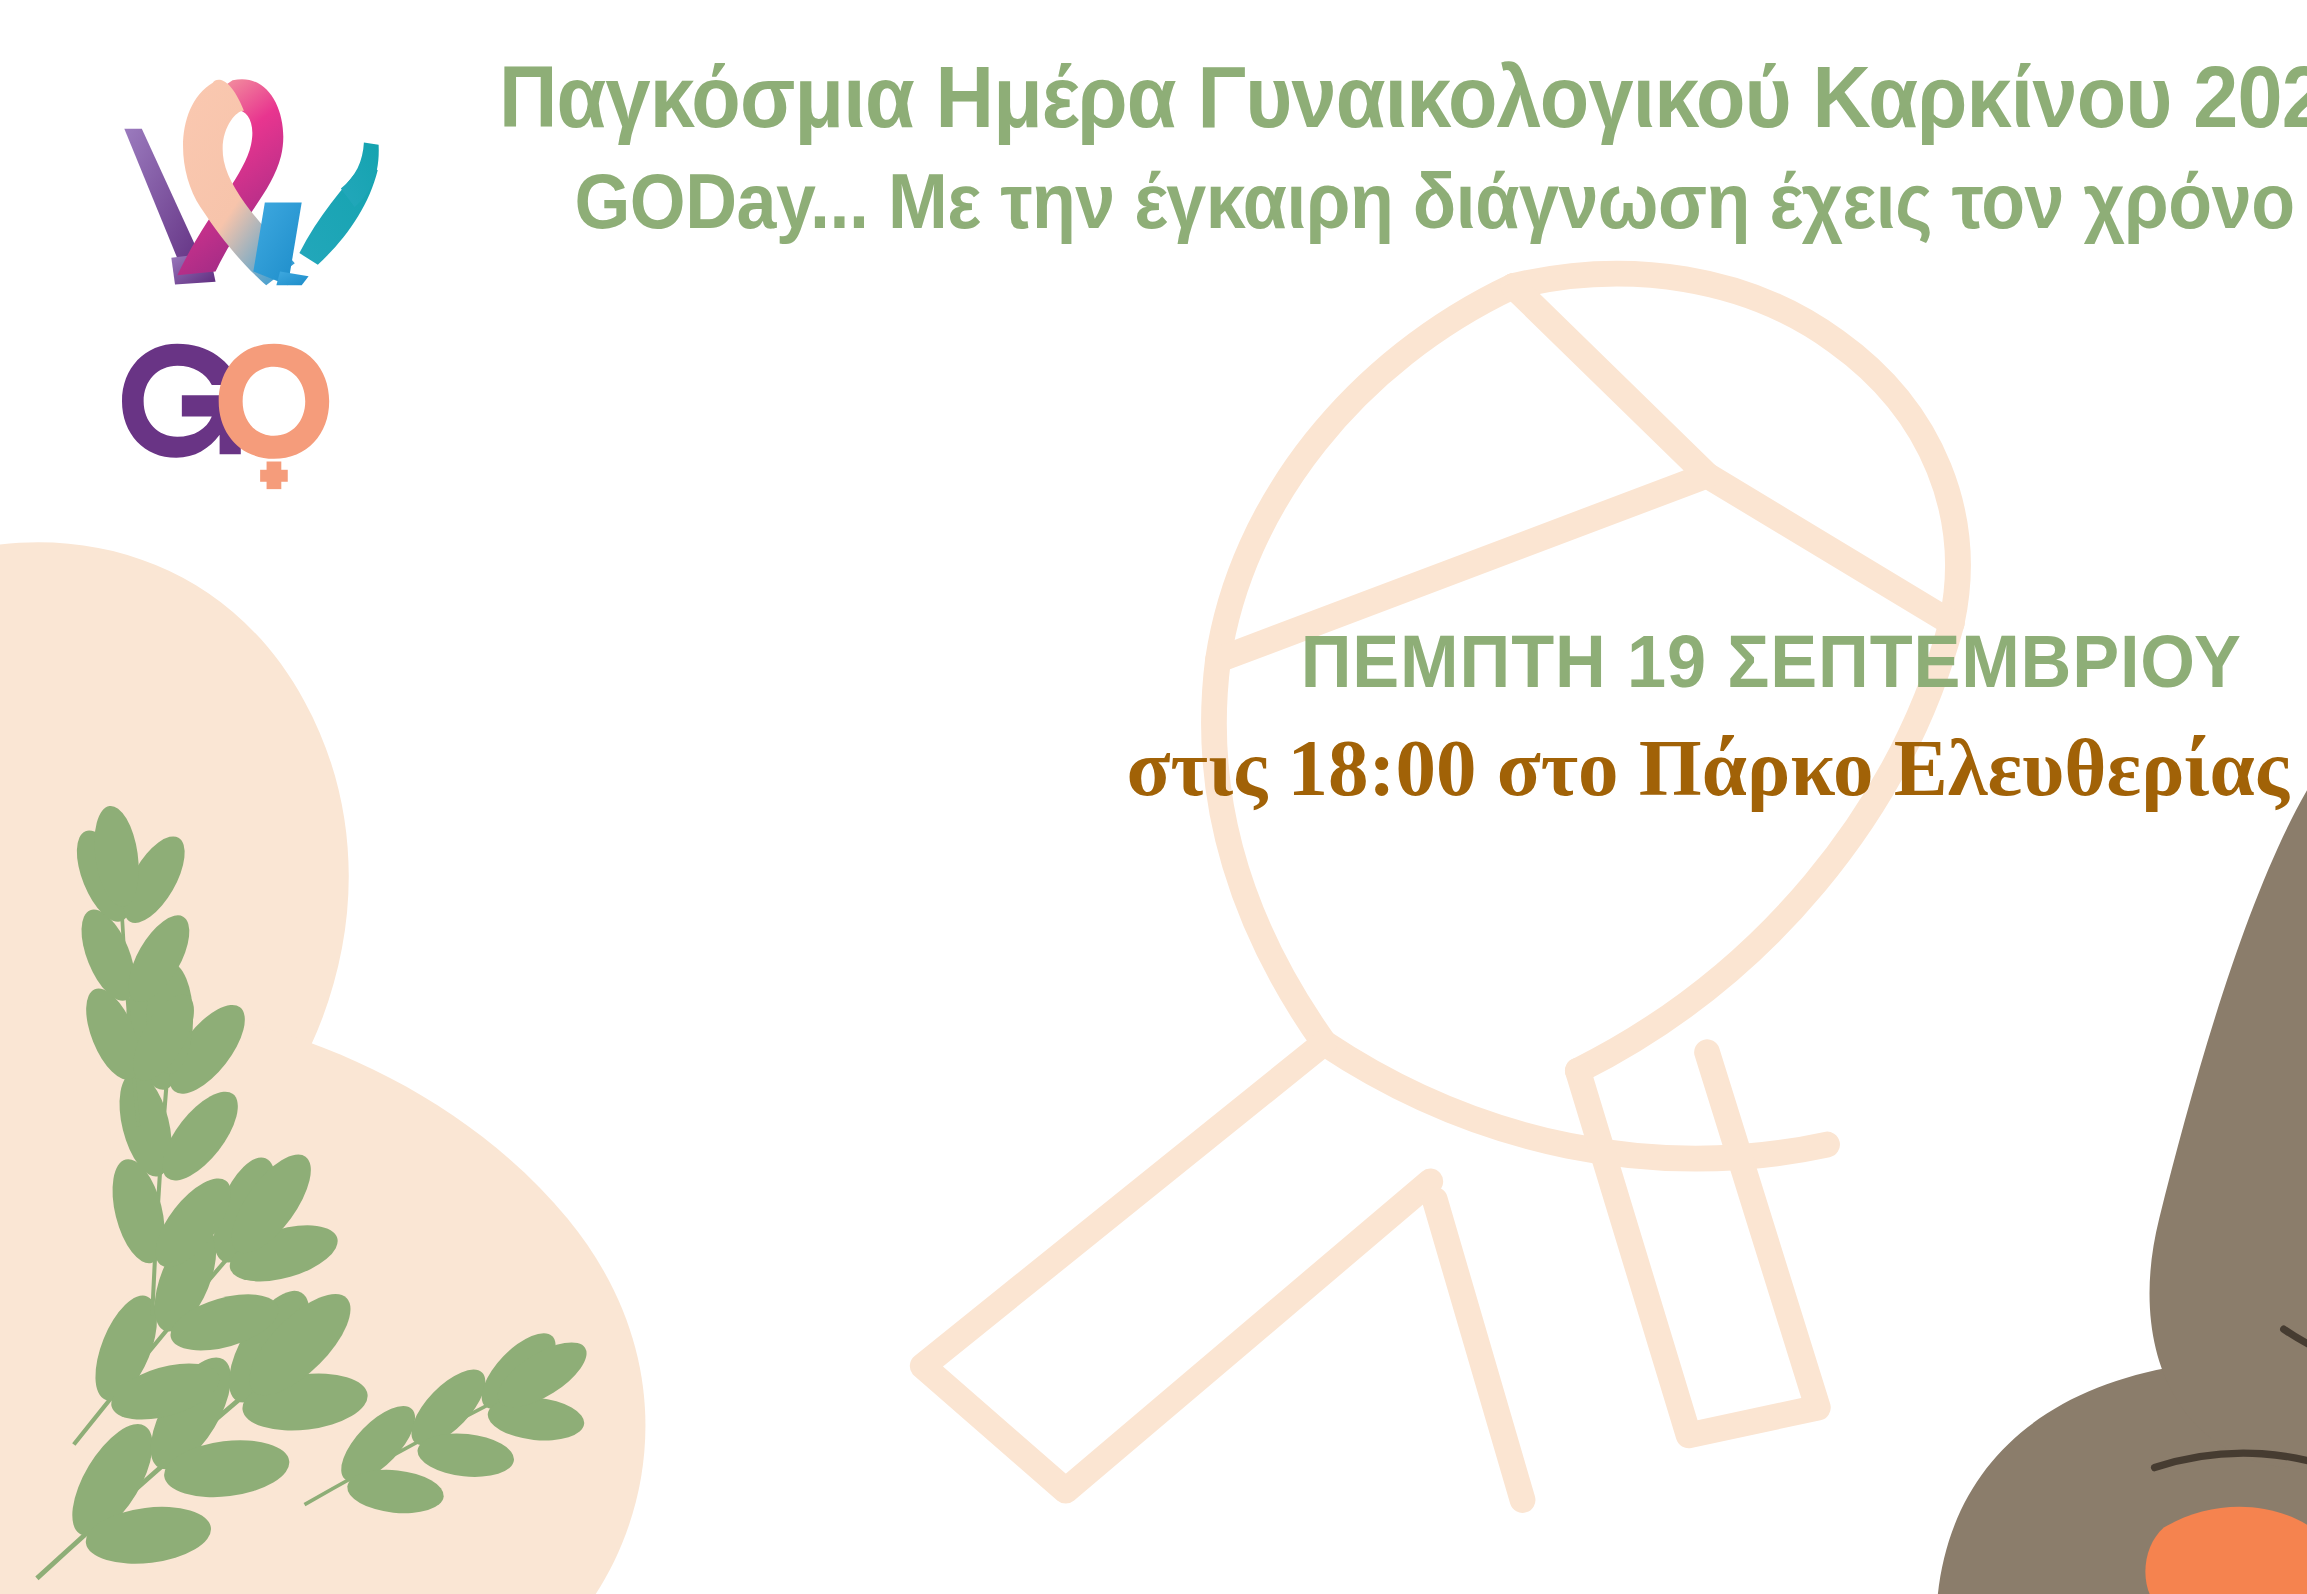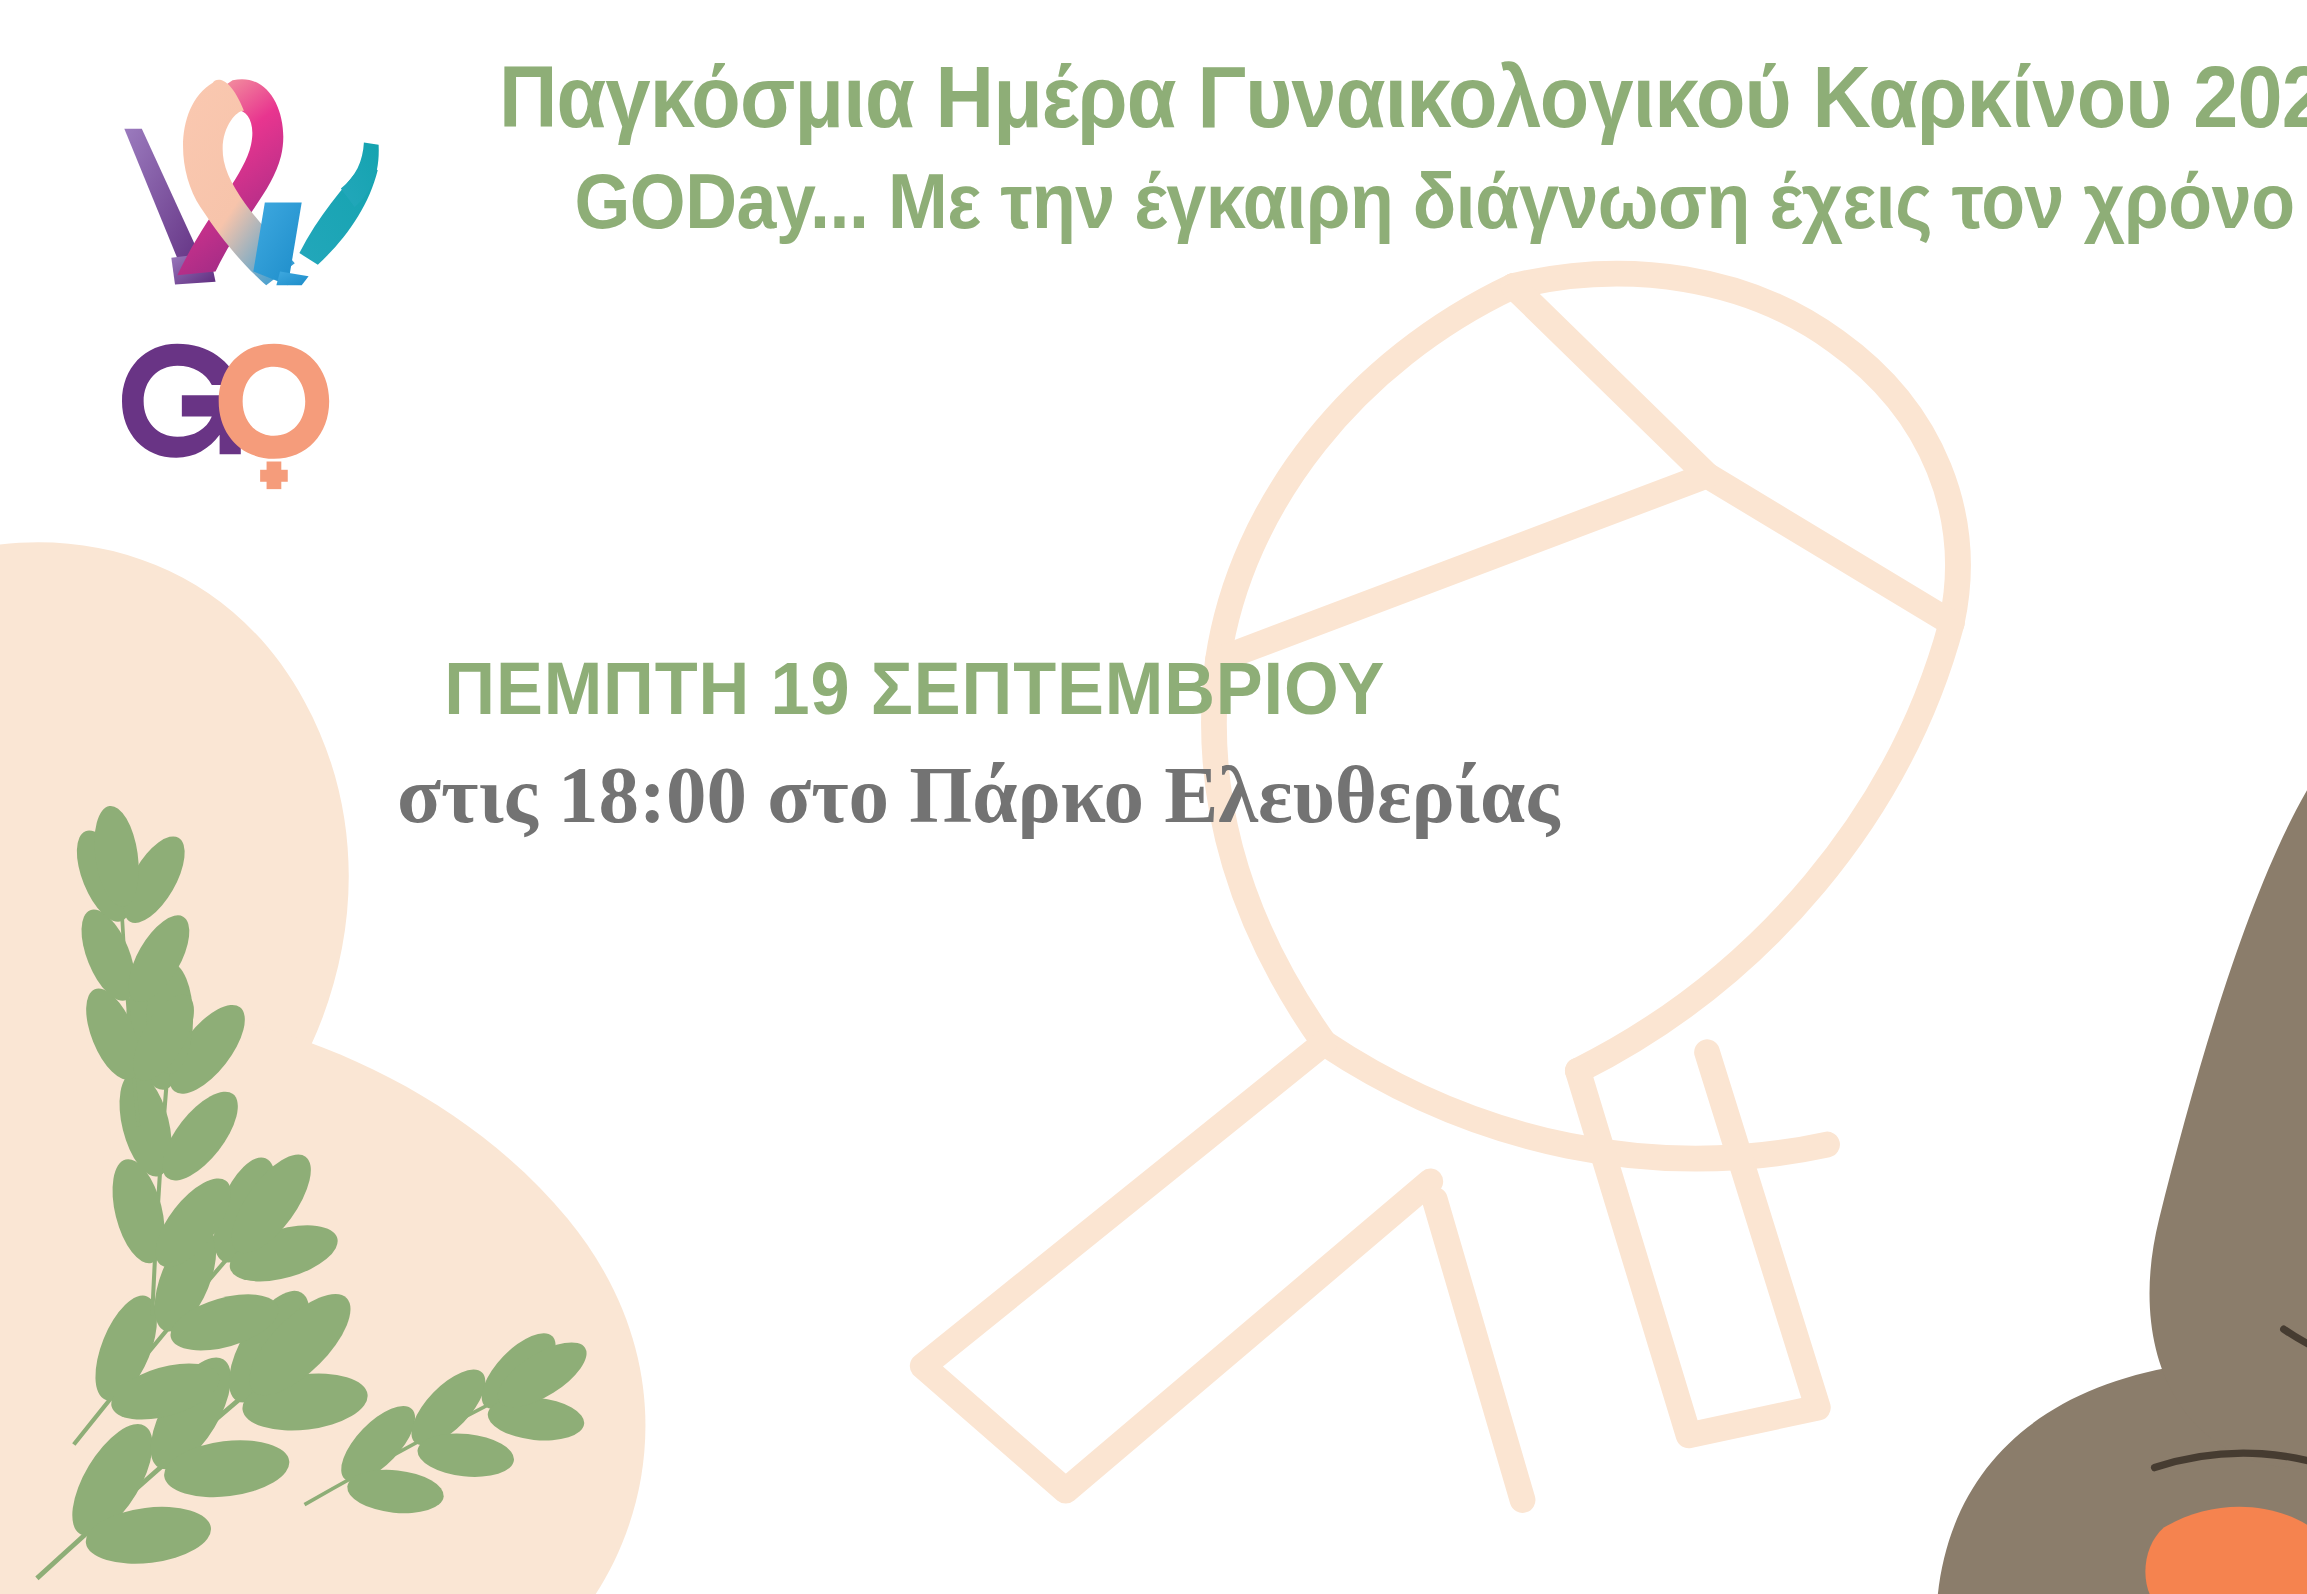--- a/index.html
+++ b/index.html
@@ -39,41 +39,41 @@
     line-height:1.1;
     letter-spacing:-0.5px;
     color:#8EAE77;
     transform:scaleX(0.92);
     transform-origin:center;
     white-space:nowrap;
     margin:15.7px 0 0 0;
   }
 
   #date-block{
-    position:absolute;left:397px;top:652px;width:1892px;
-    text-align:left;z-index:40;
+    position:absolute;left:397px;top:625px;width:1892px;
+    text-align:right;z-index:40;
   }
   #date-line1{
     font-family:"Liberation Sans Narrow","Liberation Sans",sans-serif;
     font-weight:bold;
     font-size:74px;
     line-height:1;
     letter-spacing:0.9px;
     color:#8EAE77;
     transform:scaleX(0.95);
     white-space:nowrap;
     margin:0;
   }
   #date-line2{
     font-family:"Liberation Serif","DejaVu Serif",serif;
     font-weight:bold;
     font-size:81px;
     line-height:1;
     letter-spacing:0px;
-    color:#737373;
+    color:#a16207;
     white-space:nowrap;
     margin:29px 0 0 0;
   }
 
   #hashtags{
     position:absolute;left:478px;top:1320px;z-index:40;
   }
   .hashtag{
     font-family:"Liberation Sans Narrow","Liberation Sans",sans-serif;
     font-weight:bold;

